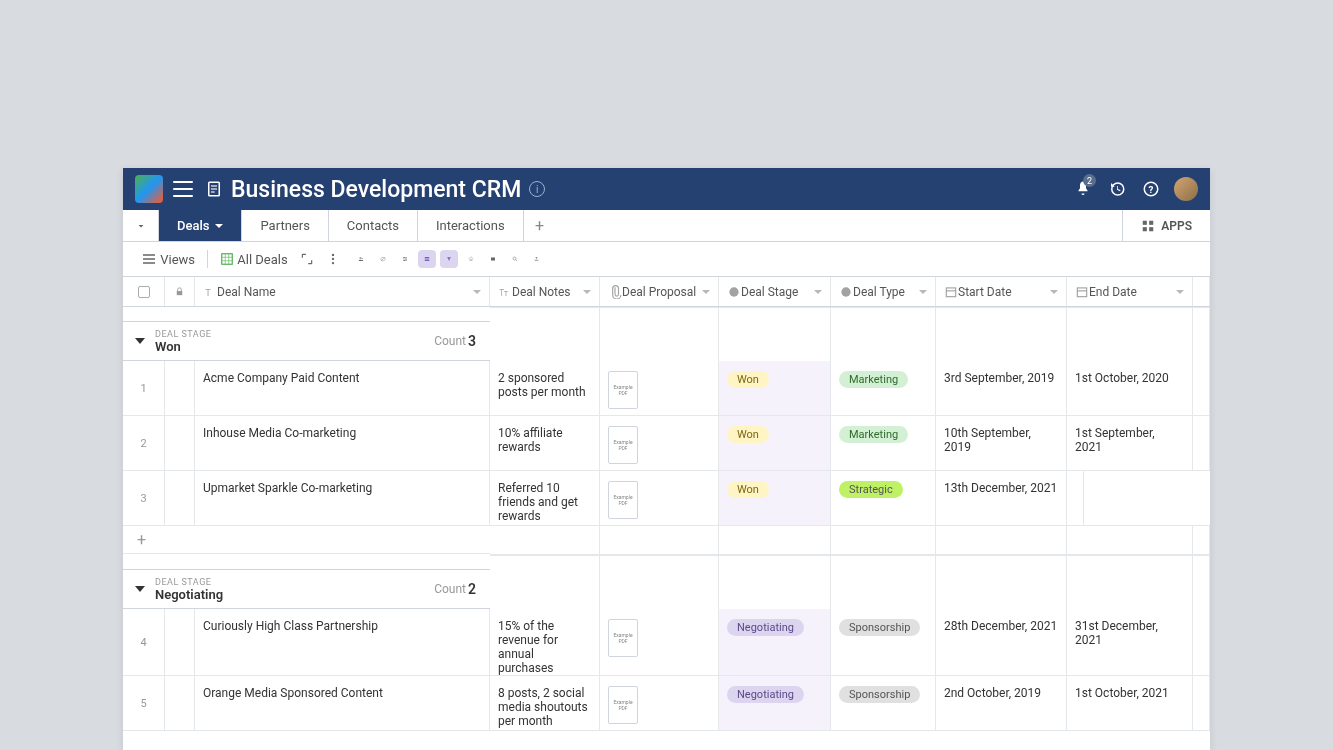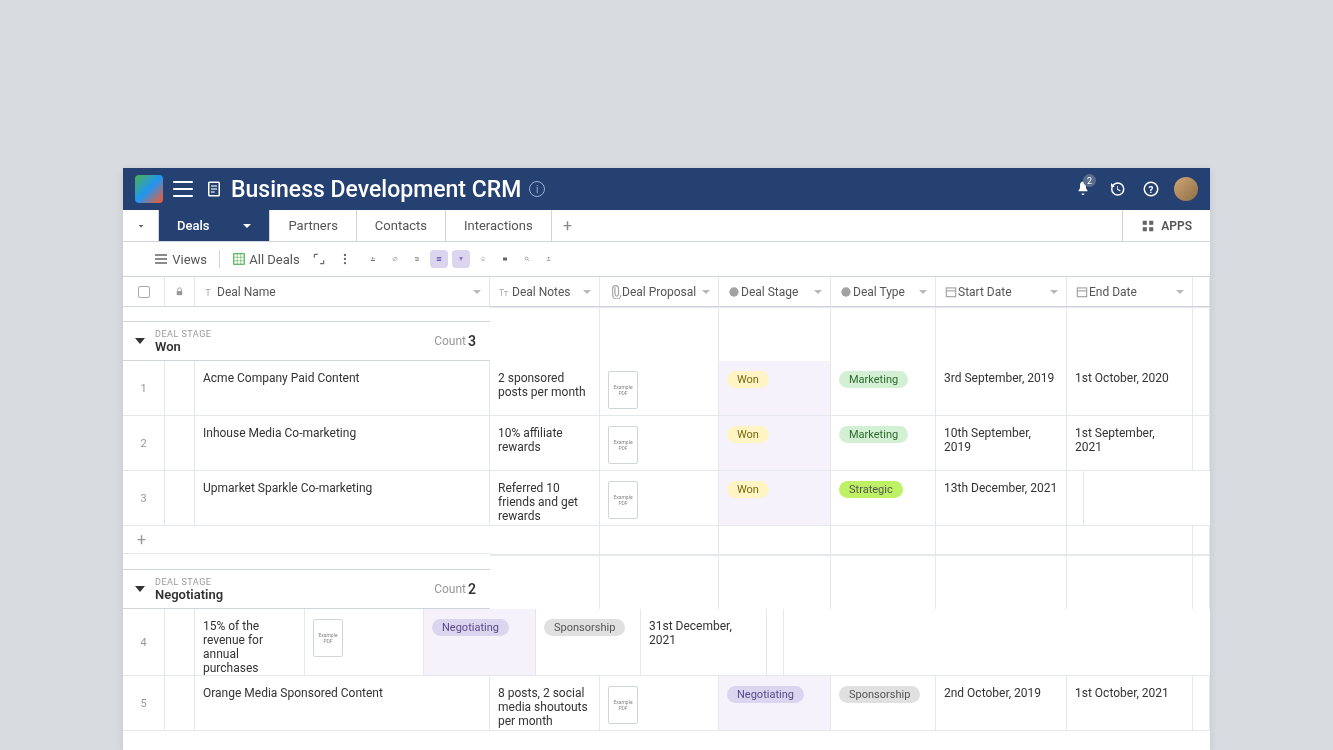--- a/index.html
+++ b/index.html
@@ -13,27 +13,27 @@
 .title{font-size:23px;font-weight:500;margin-right:8px;}
 .info-circle{width:16px;height:16px;border:1.5px solid #9bb0d0;border-radius:50%;display:flex;align-items:center;justify-content:center;font-size:10px;color:#9bb0d0;}
 .hdr-spacer{flex:1;}
 .hdr-ico{width:34px;height:34px;display:flex;align-items:center;justify-content:center;cursor:pointer;position:relative;}
 .hdr-ico svg{fill:#fff;}
 .badge{position:absolute;top:2px;right:4px;background:#5a6e8c;color:#fff;font-size:9px;min-width:13px;height:13px;border-radius:7px;display:flex;align-items:center;justify-content:center;padding:0 3px;}
 .avatar{width:24px;height:24px;border-radius:50%;background:linear-gradient(135deg,#d4a574,#8b6f47);margin-left:6px;}
 .tabs{height:32px;display:flex;align-items:stretch;background:#fff;border-bottom:1px solid #d0d5dd;}
 .chev-box{width:36px;display:flex;align-items:center;justify-content:center;border-right:1px solid #d0d5dd;cursor:pointer;}
 .tab{padding:0 18px;display:flex;align-items:center;font-size:13px;color:#555;border-right:1px solid #d0d5dd;cursor:pointer;}
-.tab.active{background:#254172;color:#fff;font-weight:500;gap:28px;}
+.tab.active{background:#254172;color:#fff;font-weight:500;}
 .tab.active .caret{border-top-color:#fff;}
 .caret{width:0;height:0;border-left:4px solid transparent;border-right:4px solid transparent;border-top:4px solid #888;margin-left:6px;}
 .add-tab{width:24px;display:flex;align-items:center;justify-content:center;font-size:16px;color:#888;cursor:pointer;margin-left:4px;}
 .apps-btn{margin-left:auto;padding:0 18px;display:flex;align-items:center;font-size:12px;font-weight:600;color:#555;border-left:1px solid #d0d5dd;cursor:pointer;}
 .apps-ico{width:14px;height:14px;margin-right:6px;}
-.toolbar{height:35px;display:flex;align-items:center;padding:0 24px;border-bottom:1px solid #d0d5dd;font-size:13px;color:#555;}
+.toolbar{height:35px;display:flex;align-items:center;padding:0 12px;border-bottom:1px solid #d0d5dd;font-size:13px;color:#555;}
 .tb-item{display:flex;align-items:center;cursor:pointer;padding:0 6px;height:28px;}
 .tb-sep{width:1px;height:18px;background:#d0d5dd;margin:0 6px;}
 .tb-ico{width:18px;height:18px;display:flex;align-items:center;justify-content:center;}
 .tb-ico svg{fill:#666;}
 .tb-item.active{background:#dcd5f0;border-radius:4px;}
 .tb-group{display:flex;gap:4px;margin-left:6px;}
 .grid-area{}
 .col-hdr{display:flex;height:30px;background:#fff;border-bottom:1px solid #d0d5dd;font-size:12px;color:#555;}
 .cell{border-right:1px solid #e5e8eb;padding:0 8px;display:flex;align-items:center;}
 .c-chk{width:42px;justify-content:center;}
@@ -411,33 +411,35 @@
           <div class="cell c-stage" style="height:54px;border-top:1px solid #e5e8eb;background:#fff">&nbsp;</div>
           <div class="cell c-type" style="height:54px;border-top:1px solid #e5e8eb;">&nbsp;</div>
           <div class="cell c-start" style="height:54px;border-top:1px solid #e5e8eb;">&nbsp;</div>
           <div class="cell c-end" style="height:54px;border-top:1px solid #e5e8eb;">&nbsp;</div>
           <div class="cell c-last" style="height:54px;border-top:1px solid #e5e8eb;">&nbsp;</div>
         </div>
       </div>
       <div class="row">
       <div class="cell c-chk">4</div>
       <div class="cell c-lock"></div>
+      <div class="cell c-name">Curiously High Class Partnership</div>
       <div class="cell c-notes">15% of the revenue for annual purchases</div>
       <div class="cell c-prop">
           <div class="pdf-thumb">
             <span>Example</span>
             <span>PDF</span>
           </div>
         </div>
       <div class="cell c-stage">
           <span class="pill negotiating">Negotiating</span>
         </div>
       <div class="cell c-type">
           <span class="pill sponsorship">Sponsorship</span>
         </div>
+      <div class="cell c-start">28th December, 2021</div>
       <div class="cell c-end">31st December, 2021</div>
       <div class="cell c-last"></div>
     </div>
       <div class="row">
       <div class="cell c-chk">5</div>
       <div class="cell c-lock"></div>
       <div class="cell c-name">Orange Media Sponsored Content</div>
       <div class="cell c-notes">8 posts, 2 social media shoutouts per month</div>
       <div class="cell c-prop">
           <div class="pdf-thumb">

